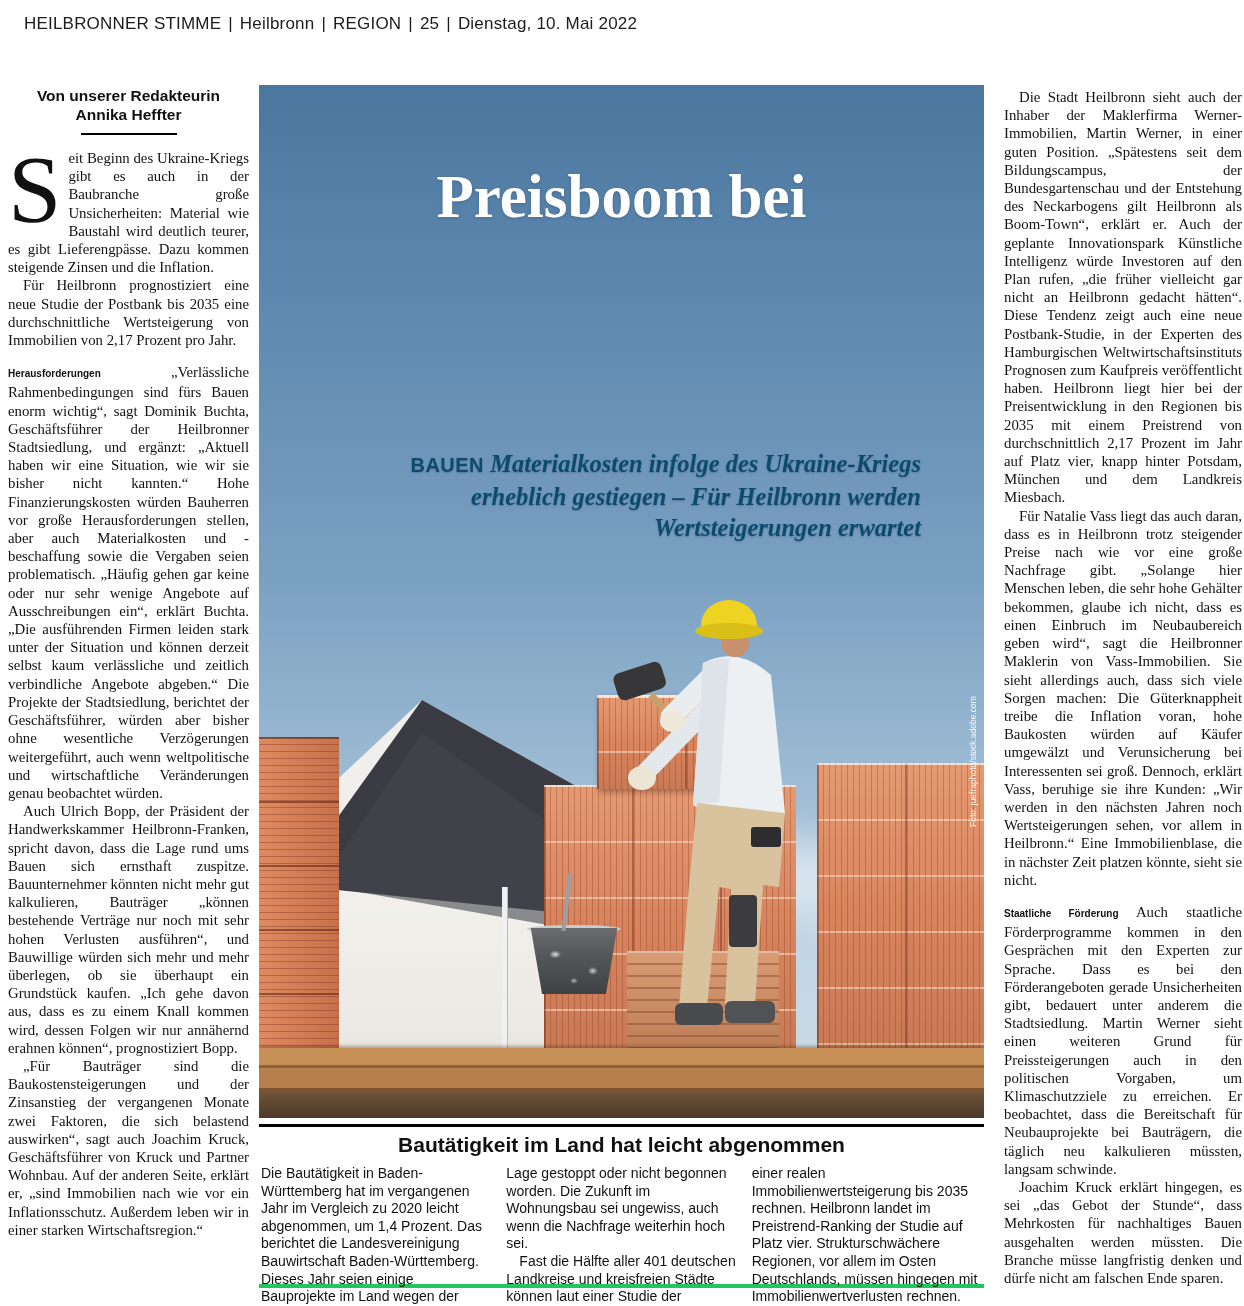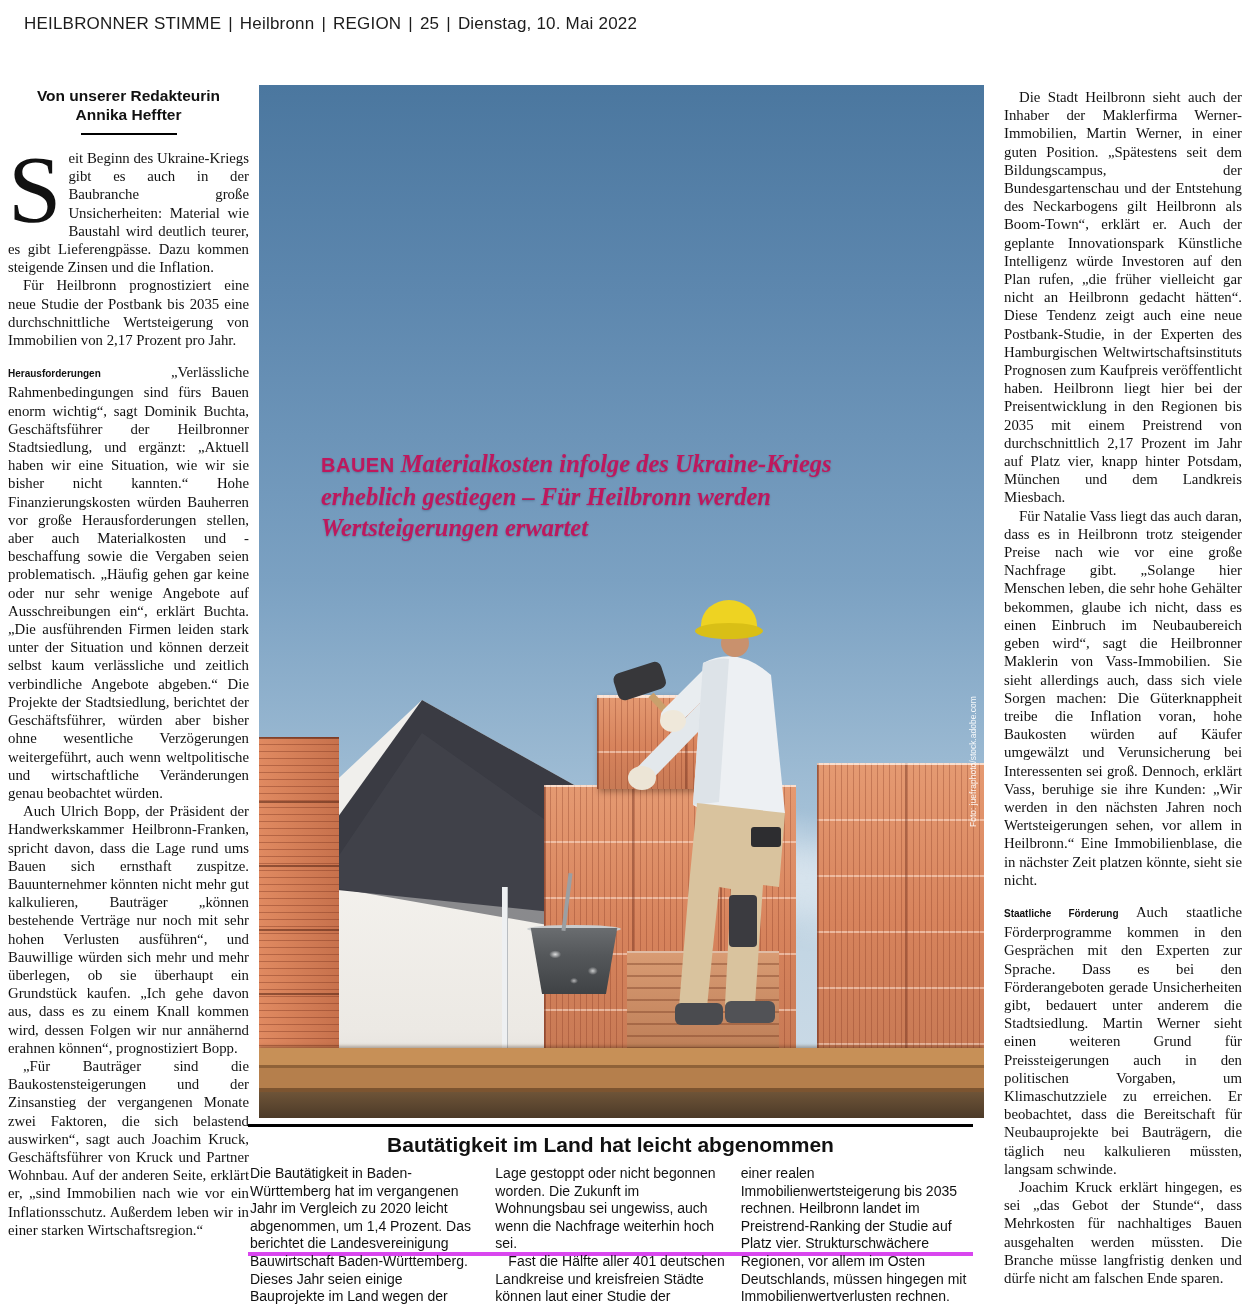--- a/index.html
+++ b/index.html
@@ -107,32 +107,32 @@
     background:#c9ccce;}
   .trowel{position:absolute;left:306px;top:788px;width:4px;height:58px;background:#9b9fa3;
     transform:rotate(7deg);}
 
   .worker-svg{position:absolute;left:320px;top:492px;}
 
   
   .headline{position:absolute;left:0;top:72px;width:725px;text-align:center;
     color:#fff;font-family:"Liberation Serif", serif;font-weight:bold;
     font-size:61px;line-height:80px;text-shadow:0 1px 3px rgba(30,50,80,.25);}
-  .kicker-block{position:absolute;left:62px;top:363px;width:600px;text-align:left;
-    color:#be185d;font-family:"Liberation Serif", serif;font-style:italic;
+  .kicker-block{position:absolute;left:62px;top:363px;width:600px;text-align:right;
+    color:#0c4a6e;font-family:"Liberation Serif", serif;font-style:italic;
     font-size:24.5px;line-height:31px;font-weight:bold;text-shadow:0 1px 2px rgba(30,50,80,.3);}
   .kicker-label{font-family:"Liberation Sans", sans-serif;font-style:normal;
     font-weight:bold;font-size:20px;letter-spacing:.5px;}
   .credit{position:absolute;right:6px;top:512px;height:230px;
     writing-mode:vertical-rl;transform:rotate(180deg);
     font-family:"Liberation Sans", sans-serif;font-size:8.5px;color:rgba(255,255,255,.92);}
 
   
-  .infobox{position:absolute;left:248px;top:1124px;width:725px;height:132px;
-    border-top:3px solid #000;border-bottom:4px solid #d946ef;box-sizing:border-box;
+  .infobox{position:absolute;left:259px;top:1124px;width:725px;height:164px;
+    border-top:3px solid #000;border-bottom:4px solid #22c55e;box-sizing:border-box;
     font-family:"Liberation Sans", sans-serif;}
   .infobox-title{font-weight:bold;font-size:21px;text-align:center;margin:6px 0 8px;}
   .infobox-cols{display:flex;gap:15px;padding:0 2px;}
   .infobox-col{flex:1;font-size:14px;line-height:17.6px;text-align:left;}
   .infobox-col p{margin:0;}
   .infobox-col p.ind{text-indent:13px;}
   .b{font-weight:normal;}
   .it{font-style:italic;}
 </style>
 </head>
@@ -206,20 +206,21 @@
 
   <div class="bucket-rim"></div>
   <div class="bucket"></div>
   <div class="trowel"></div>
 
   <div class="planks"></div>
   <div class="pipe"></div>
   <div class="under-scaffold"></div>
 
   <div class="headline">
+    <div>Preisboom bei</div>
   </div>
   <div class="kicker-block">
     <span class="kicker-label">BAUEN</span>
     <span>Materialkosten infolge des Ukraine-Kriegs erheblich gestiegen – Für Heilbronn werden Wertsteigerungen erwartet</span>
   </div>
   <div class="credit">Foto: juefraphoto/stock.adobe.com</div>
 </div>
 
 <div class="col col-right">
   <p class="ind">Die Stadt Heilbronn sieht auch der Inhaber der Maklerfirma Werner-Immobilien, Martin Werner, in einer guten Position. „Spätestens seit dem Bildungscampus, der Bundesgartenschau und der Entstehung des Neckarbogens gilt Heilbronn als Boom-Town“, erklärt er. Auch der geplante Innovationspark Künstliche Intelligenz würde Investoren auf den Plan rufen, „die früher vielleicht gar nicht an Heilbronn gedacht hätten“. Diese Tendenz zeigt auch eine neue Postbank-Studie, in der Experten des Hamburgischen Weltwirtschaftsinstituts Prognosen zum Kaufpreis veröffentlicht haben. Heilbronn liegt hier bei der Preisentwicklung in den Regionen bis 2035 mit einem Preistrend von durchschnittlich 2,17 Prozent im Jahr auf Platz vier, knapp hinter Potsdam, München und dem Landkreis Miesbach.</p>

